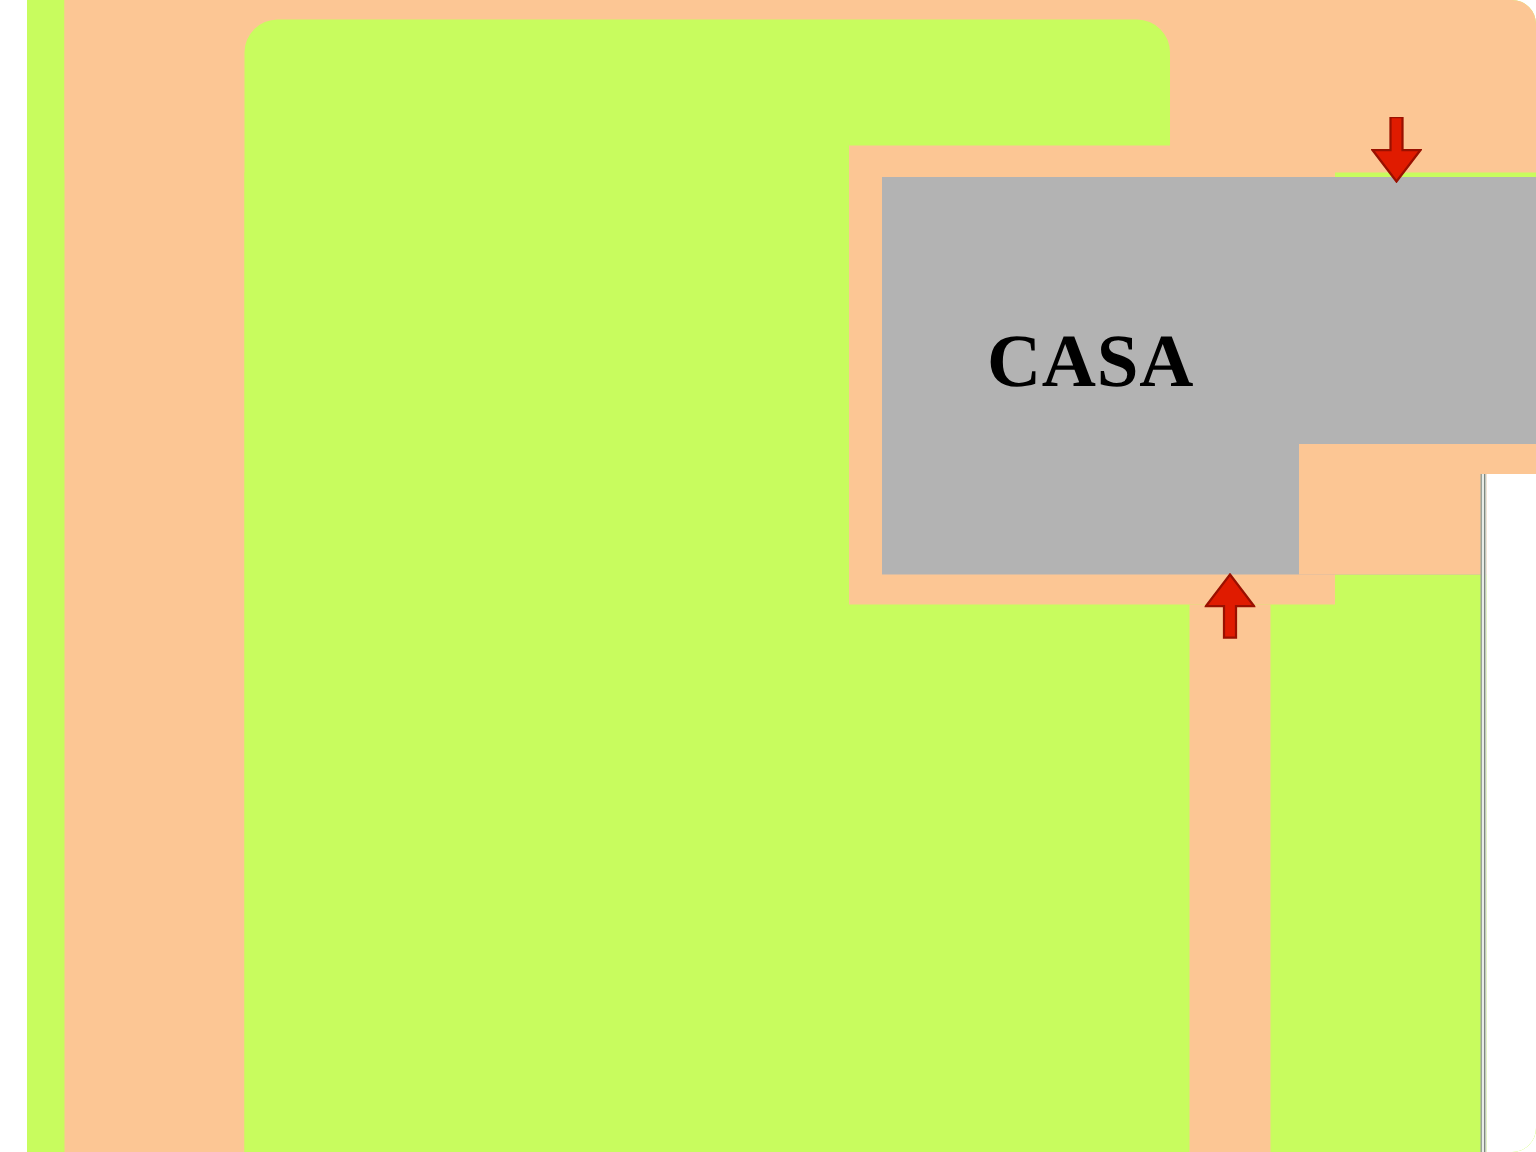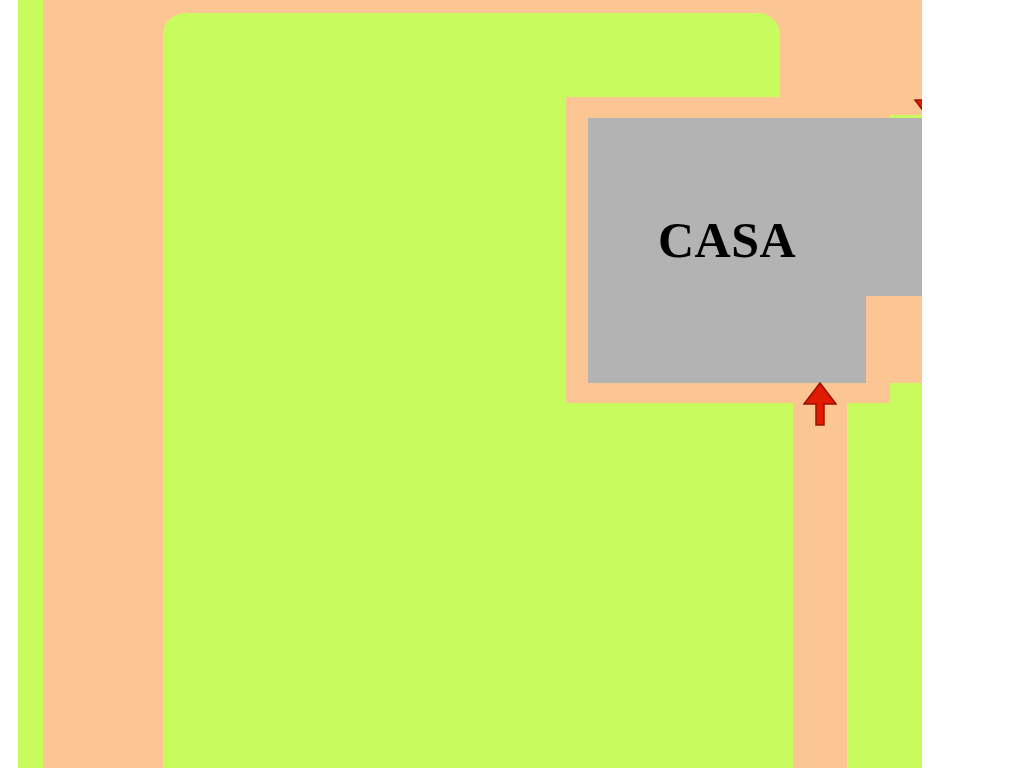--- a/index.html
+++ b/index.html
@@ -2,25 +2,26 @@
 <html><head>
 <meta charset="utf-8">
 <style>
   html, body {
     margin: 0;
     padding: 0;
     background: #ffffff;
   }
   #canvas {
     position: relative;
-    width: 922px;
+    width: 1024px;
     height: 768px;
     background: #ffffff;
     overflow: hidden;
     font-family: "Liberation Serif", serif;
+    border-radius: 16px;
   }
 
   
   .lot-grass {
     position: absolute;
     left: 18px;
     top: 0px;
     width: 1006px;
     height: 768px;
     background: #c8fc5e;

